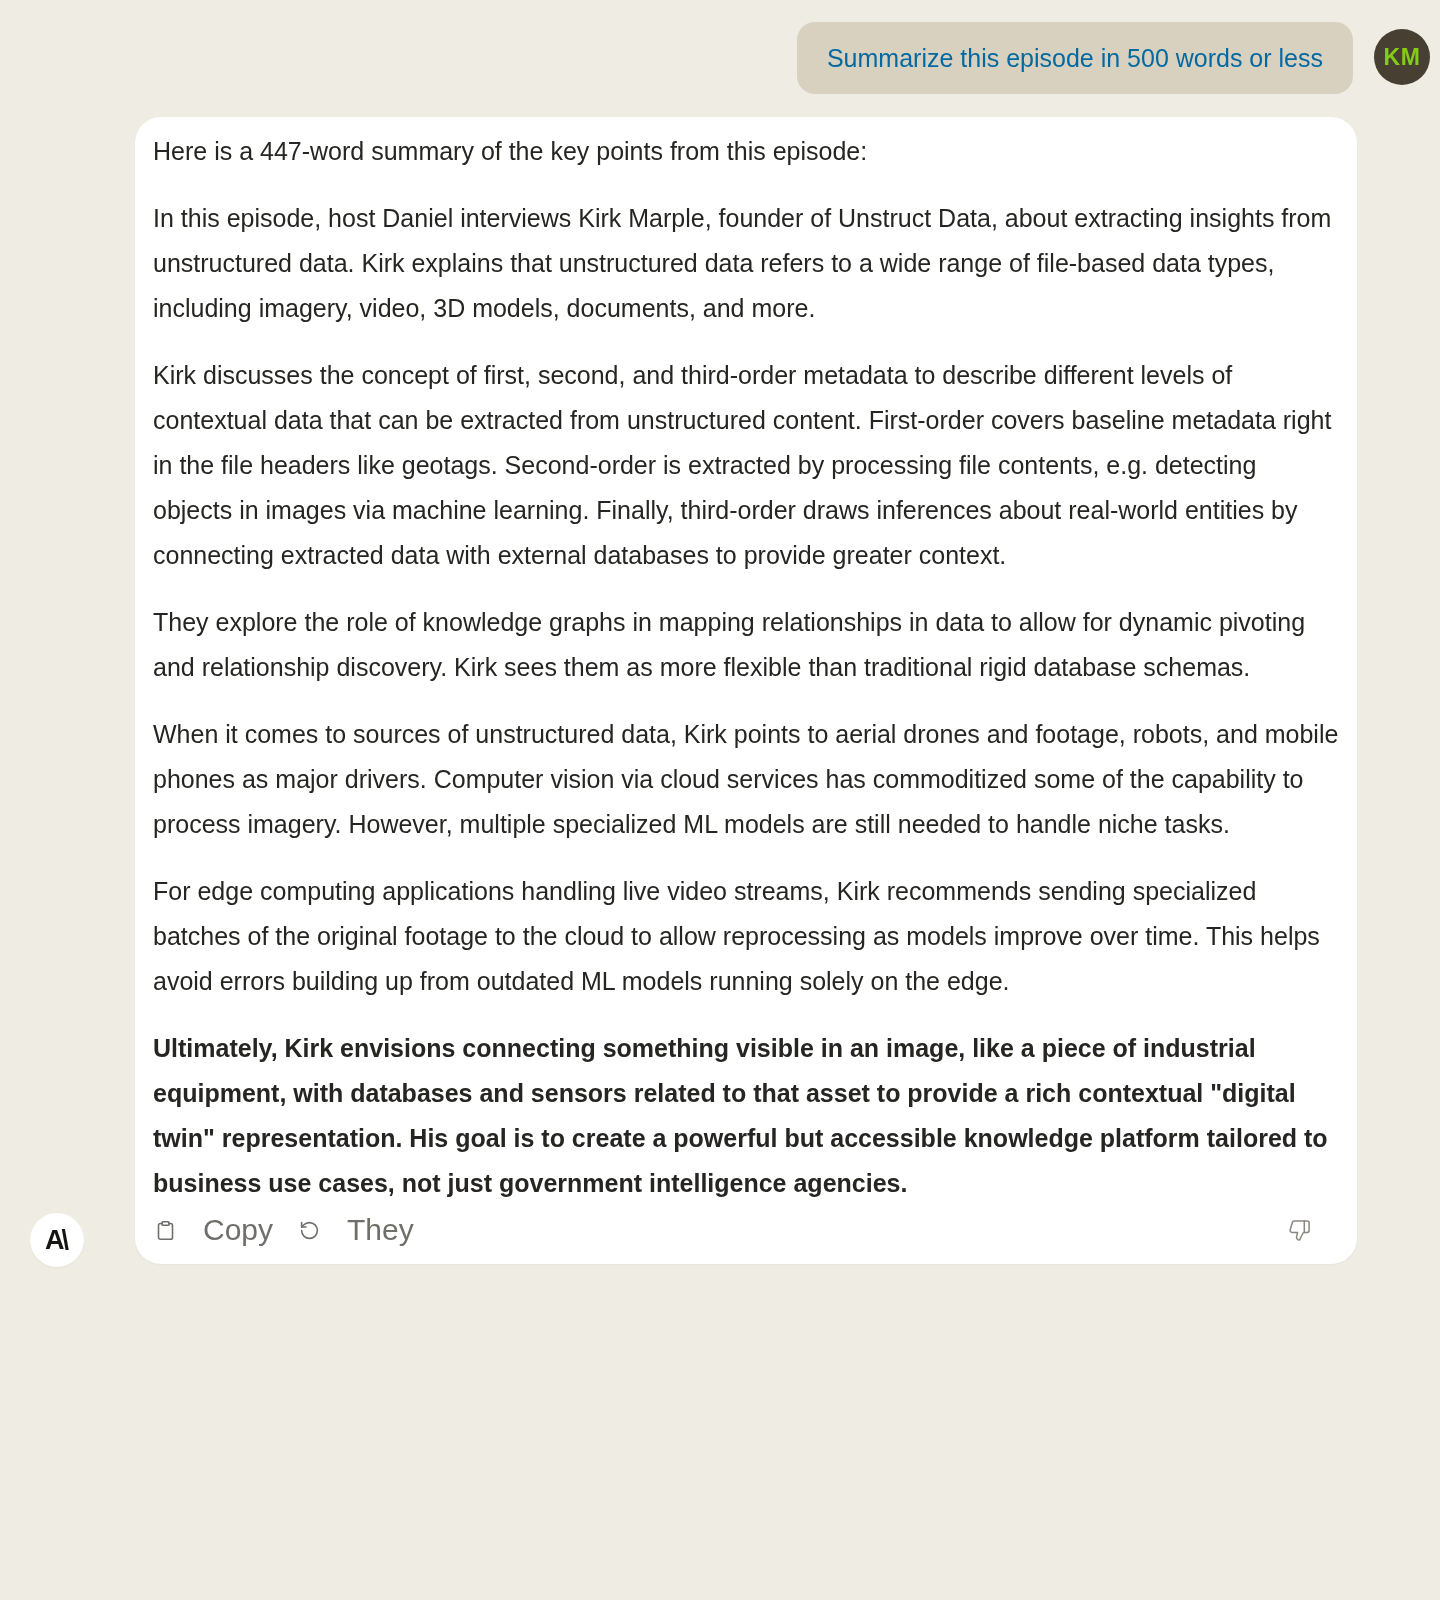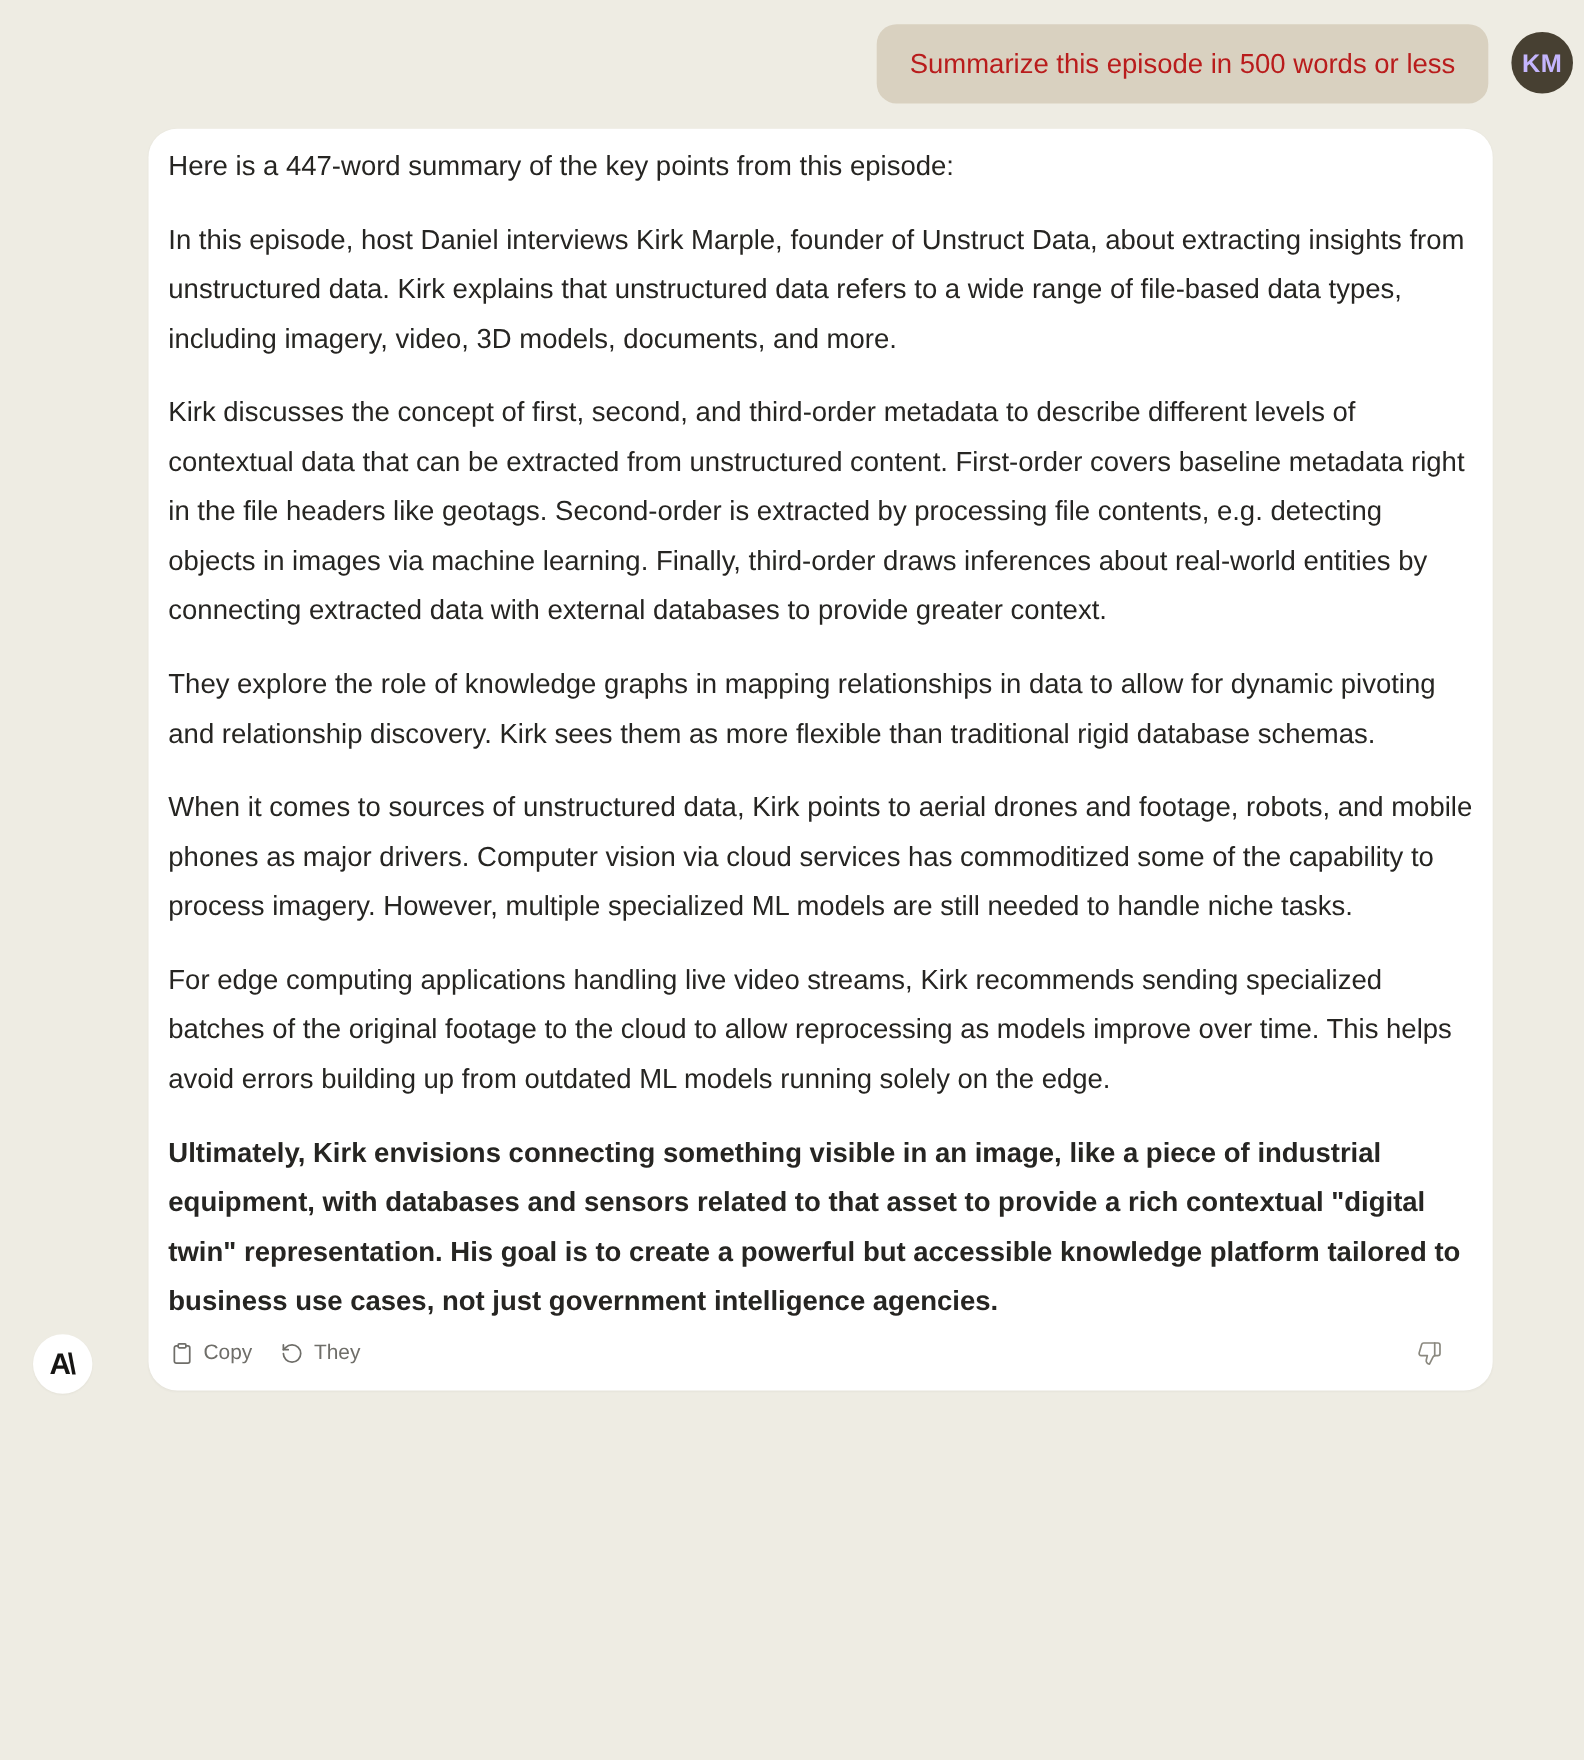--- a/index.html
+++ b/index.html
@@ -19,31 +19,31 @@
     align-items: flex-start;
     gap: 21px;
     padding: 22px 10px 0 0;
   }
   .user-bubble {
     background: #d9d1c0;
     border-radius: 18px;
     padding: 17px 30px;
     font-size: 25px;
     line-height: 38px;
-    color: #b91c1c;
+    color: #0369a1;
     max-width: 980px;
   }
   .user-avatar {
     width: 56px;
     height: 56px;
     flex: 0 0 56px;
     margin-top: 7px;
     border-radius: 50%;
     background: #474032;
-    color: #c4b5fd;
+    color: #84cc16;
     display: flex;
     align-items: center;
     justify-content: center;
     font-size: 23px;
     font-weight: 700;
     letter-spacing: 0.5px;
     cursor: pointer;
   }
 
   
@@ -74,26 +74,26 @@
     height: 38px;
   }
   .actions {
     display: flex;
     align-items: center;
     gap: 26px;
   }
   .action-btn {
     display: flex;
     align-items: center;
-    gap: 9px;
+    gap: 27px;
     background: none;
     border: none;
     padding: 0;
     color: #6f6e69;
-    font-size: 19px;
+    font-size: 30px;
     font-family: inherit;
     cursor: pointer;
   }
   .action-btn svg { display: block; }
   .thumb-btn {
     background: none;
     border: none;
     padding: 0;
     margin-right: 28px;
     color: #8a887f;

